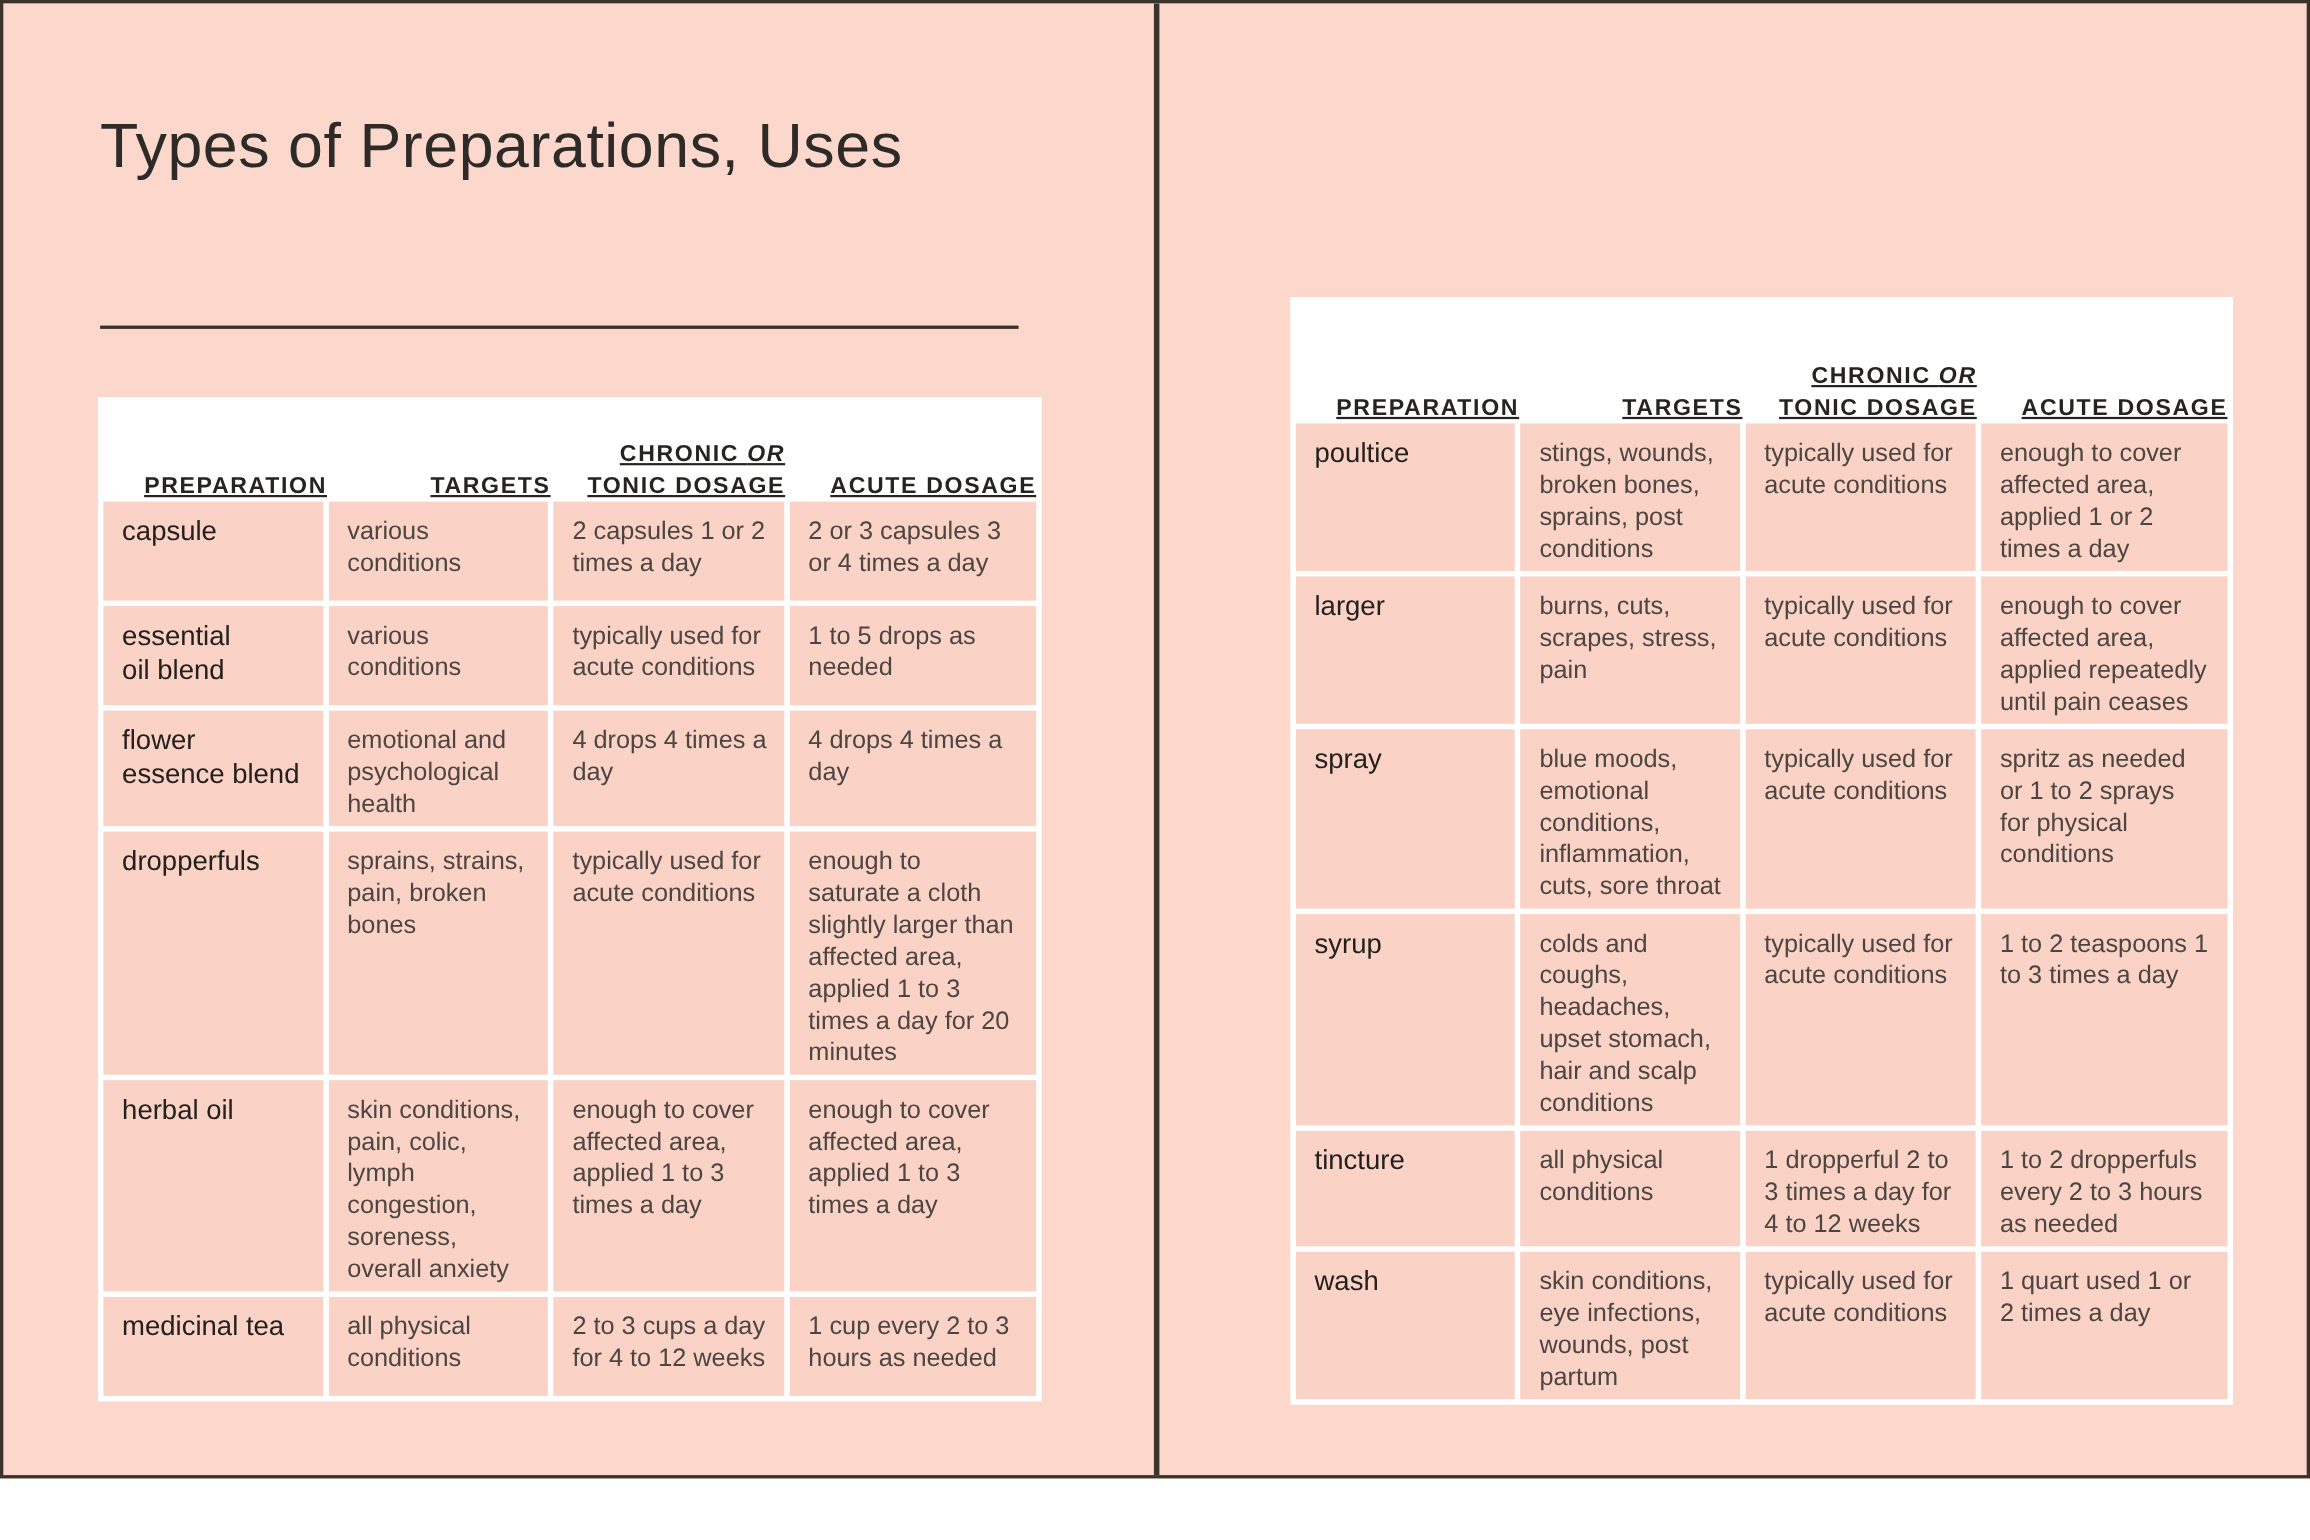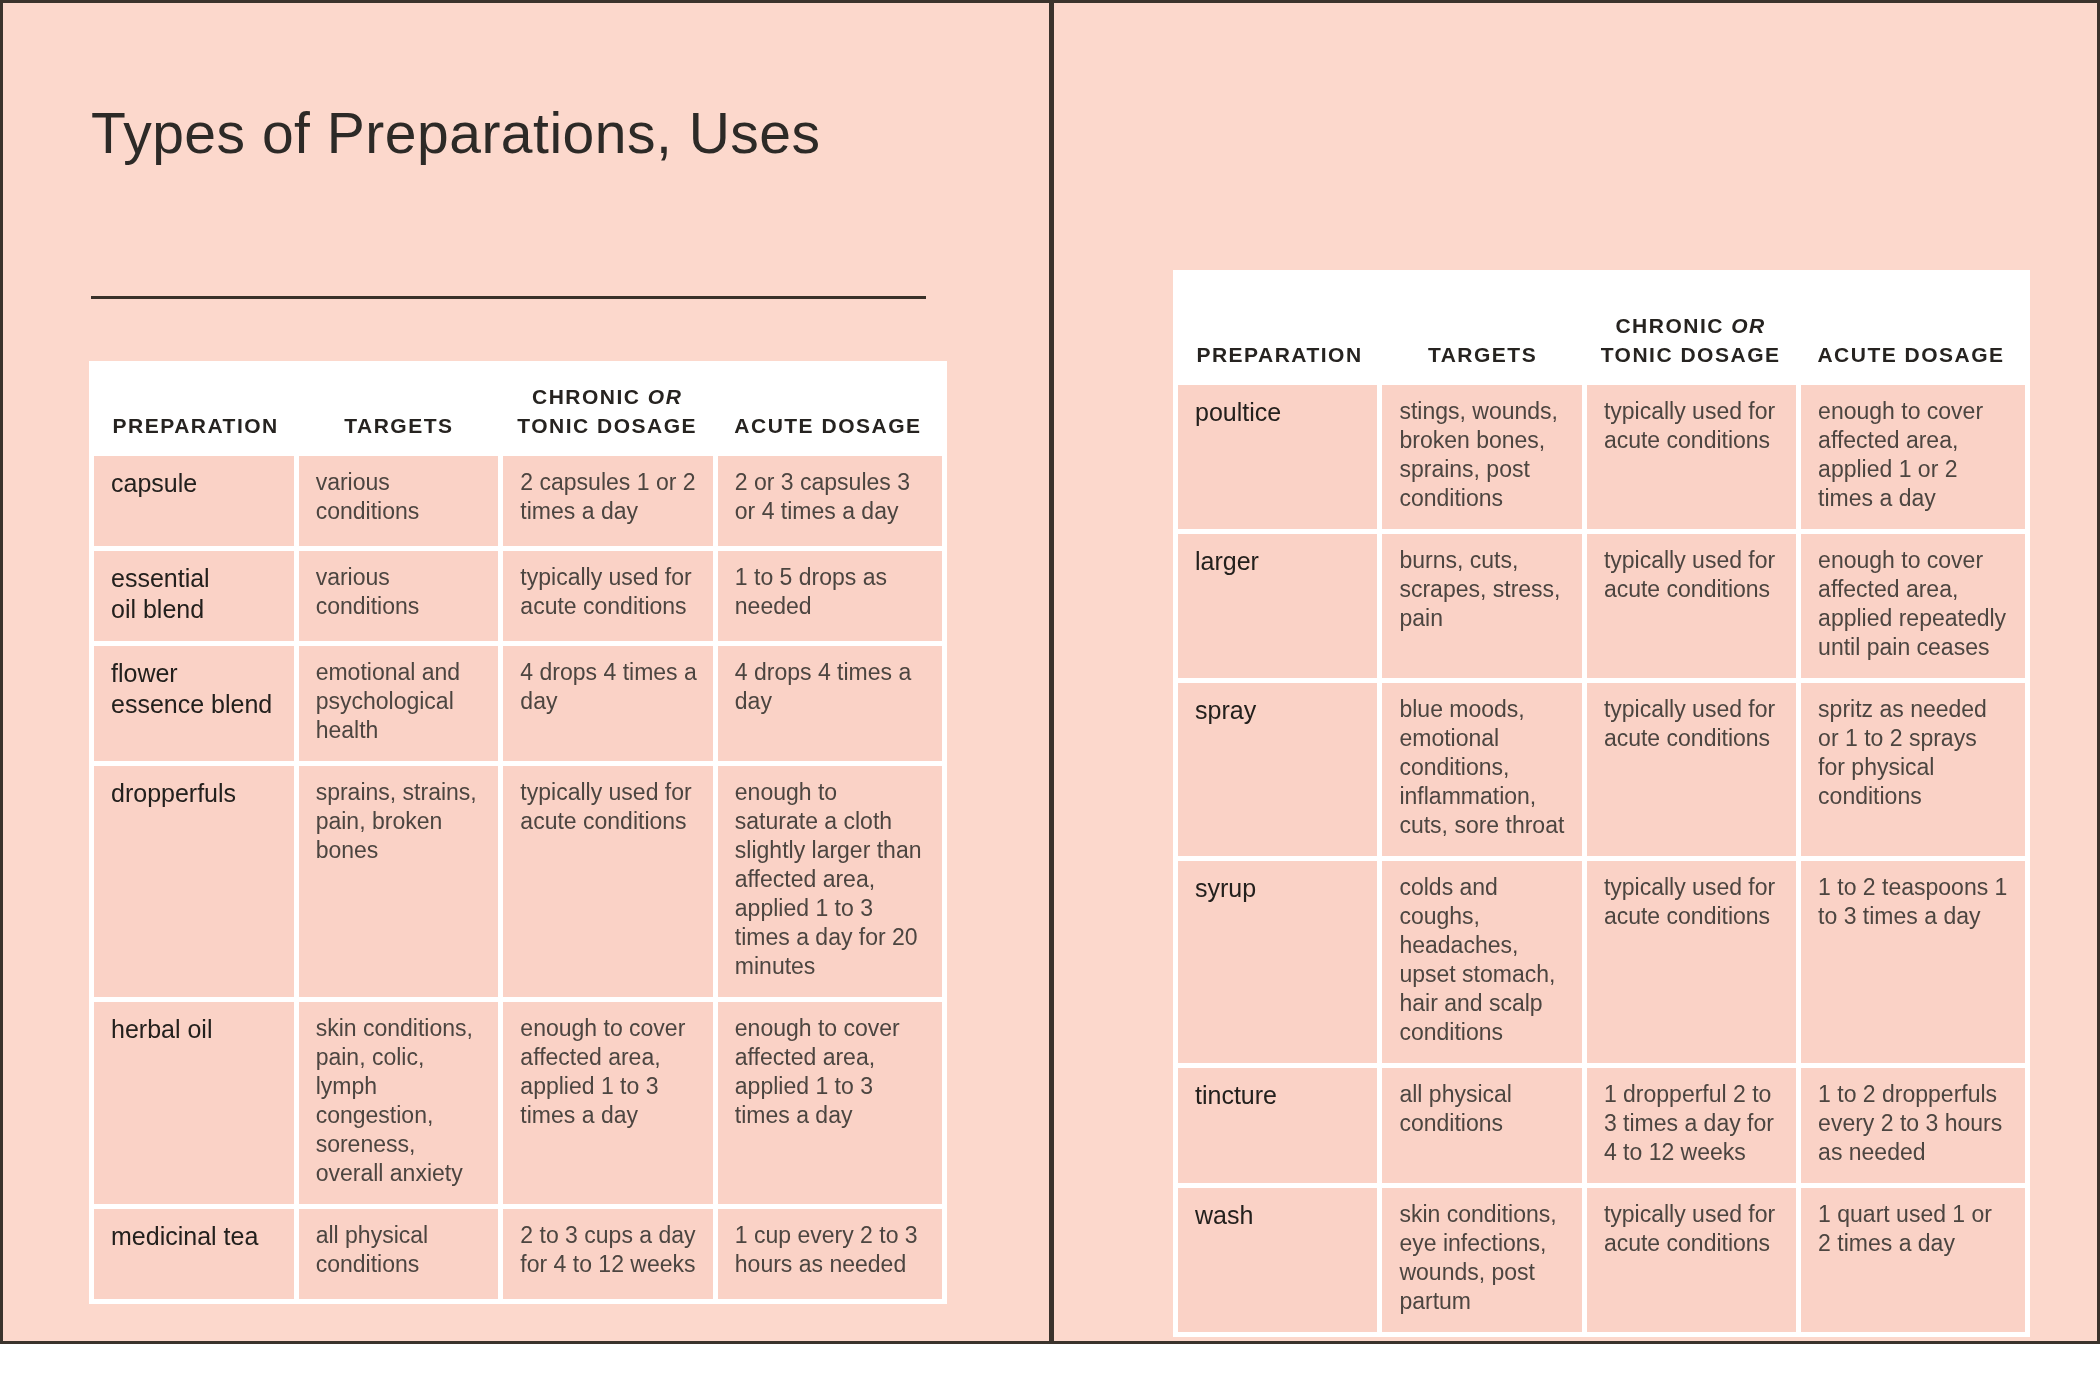--- a/index.html
+++ b/index.html
@@ -42,32 +42,32 @@
   }
   .table-left{left:86px;top:358px;width:858px;}
   .table-right{left:1170px;top:267px;width:857px;}
   .thead{
     display:grid;grid-template-columns:204fr 204fr 214fr 229fr;
     background:var(--header-bg);align-items:end;
   }
   .table-left .thead{height:90px;}
   .table-right .thead{height:110px;}
   .th{
-    text-align:center;padding-bottom:16px;
+    text-align:right;
     font-size:21px;line-height:29px;font-weight:700;
-    letter-spacing:1.5px;color:#262320;white-space:pre-line;
+    letter-spacing:1.5px;color:#262320;white-space:pre-line;text-decoration:underline;
   }
   .tbody{
     display:grid;grid-template-columns:204fr 204fr 214fr 229fr;
     gap:5px;grid-auto-rows:minmax(90px,auto);
   }
   .trow{display:contents;}
   .td{
     background:var(--cell-bg);
-    padding:12px 16px 16px 17px;
+    padding:12px 16px 6px 17px;
     font-size:23px;line-height:29px;color:var(--body-ink);
     white-space:pre-line;
   }
   .td.prep{
     font-size:25px;line-height:31px;color:#23201d;
   }
   i{font-style:italic;}
 </style>
 </head>
 <body>

